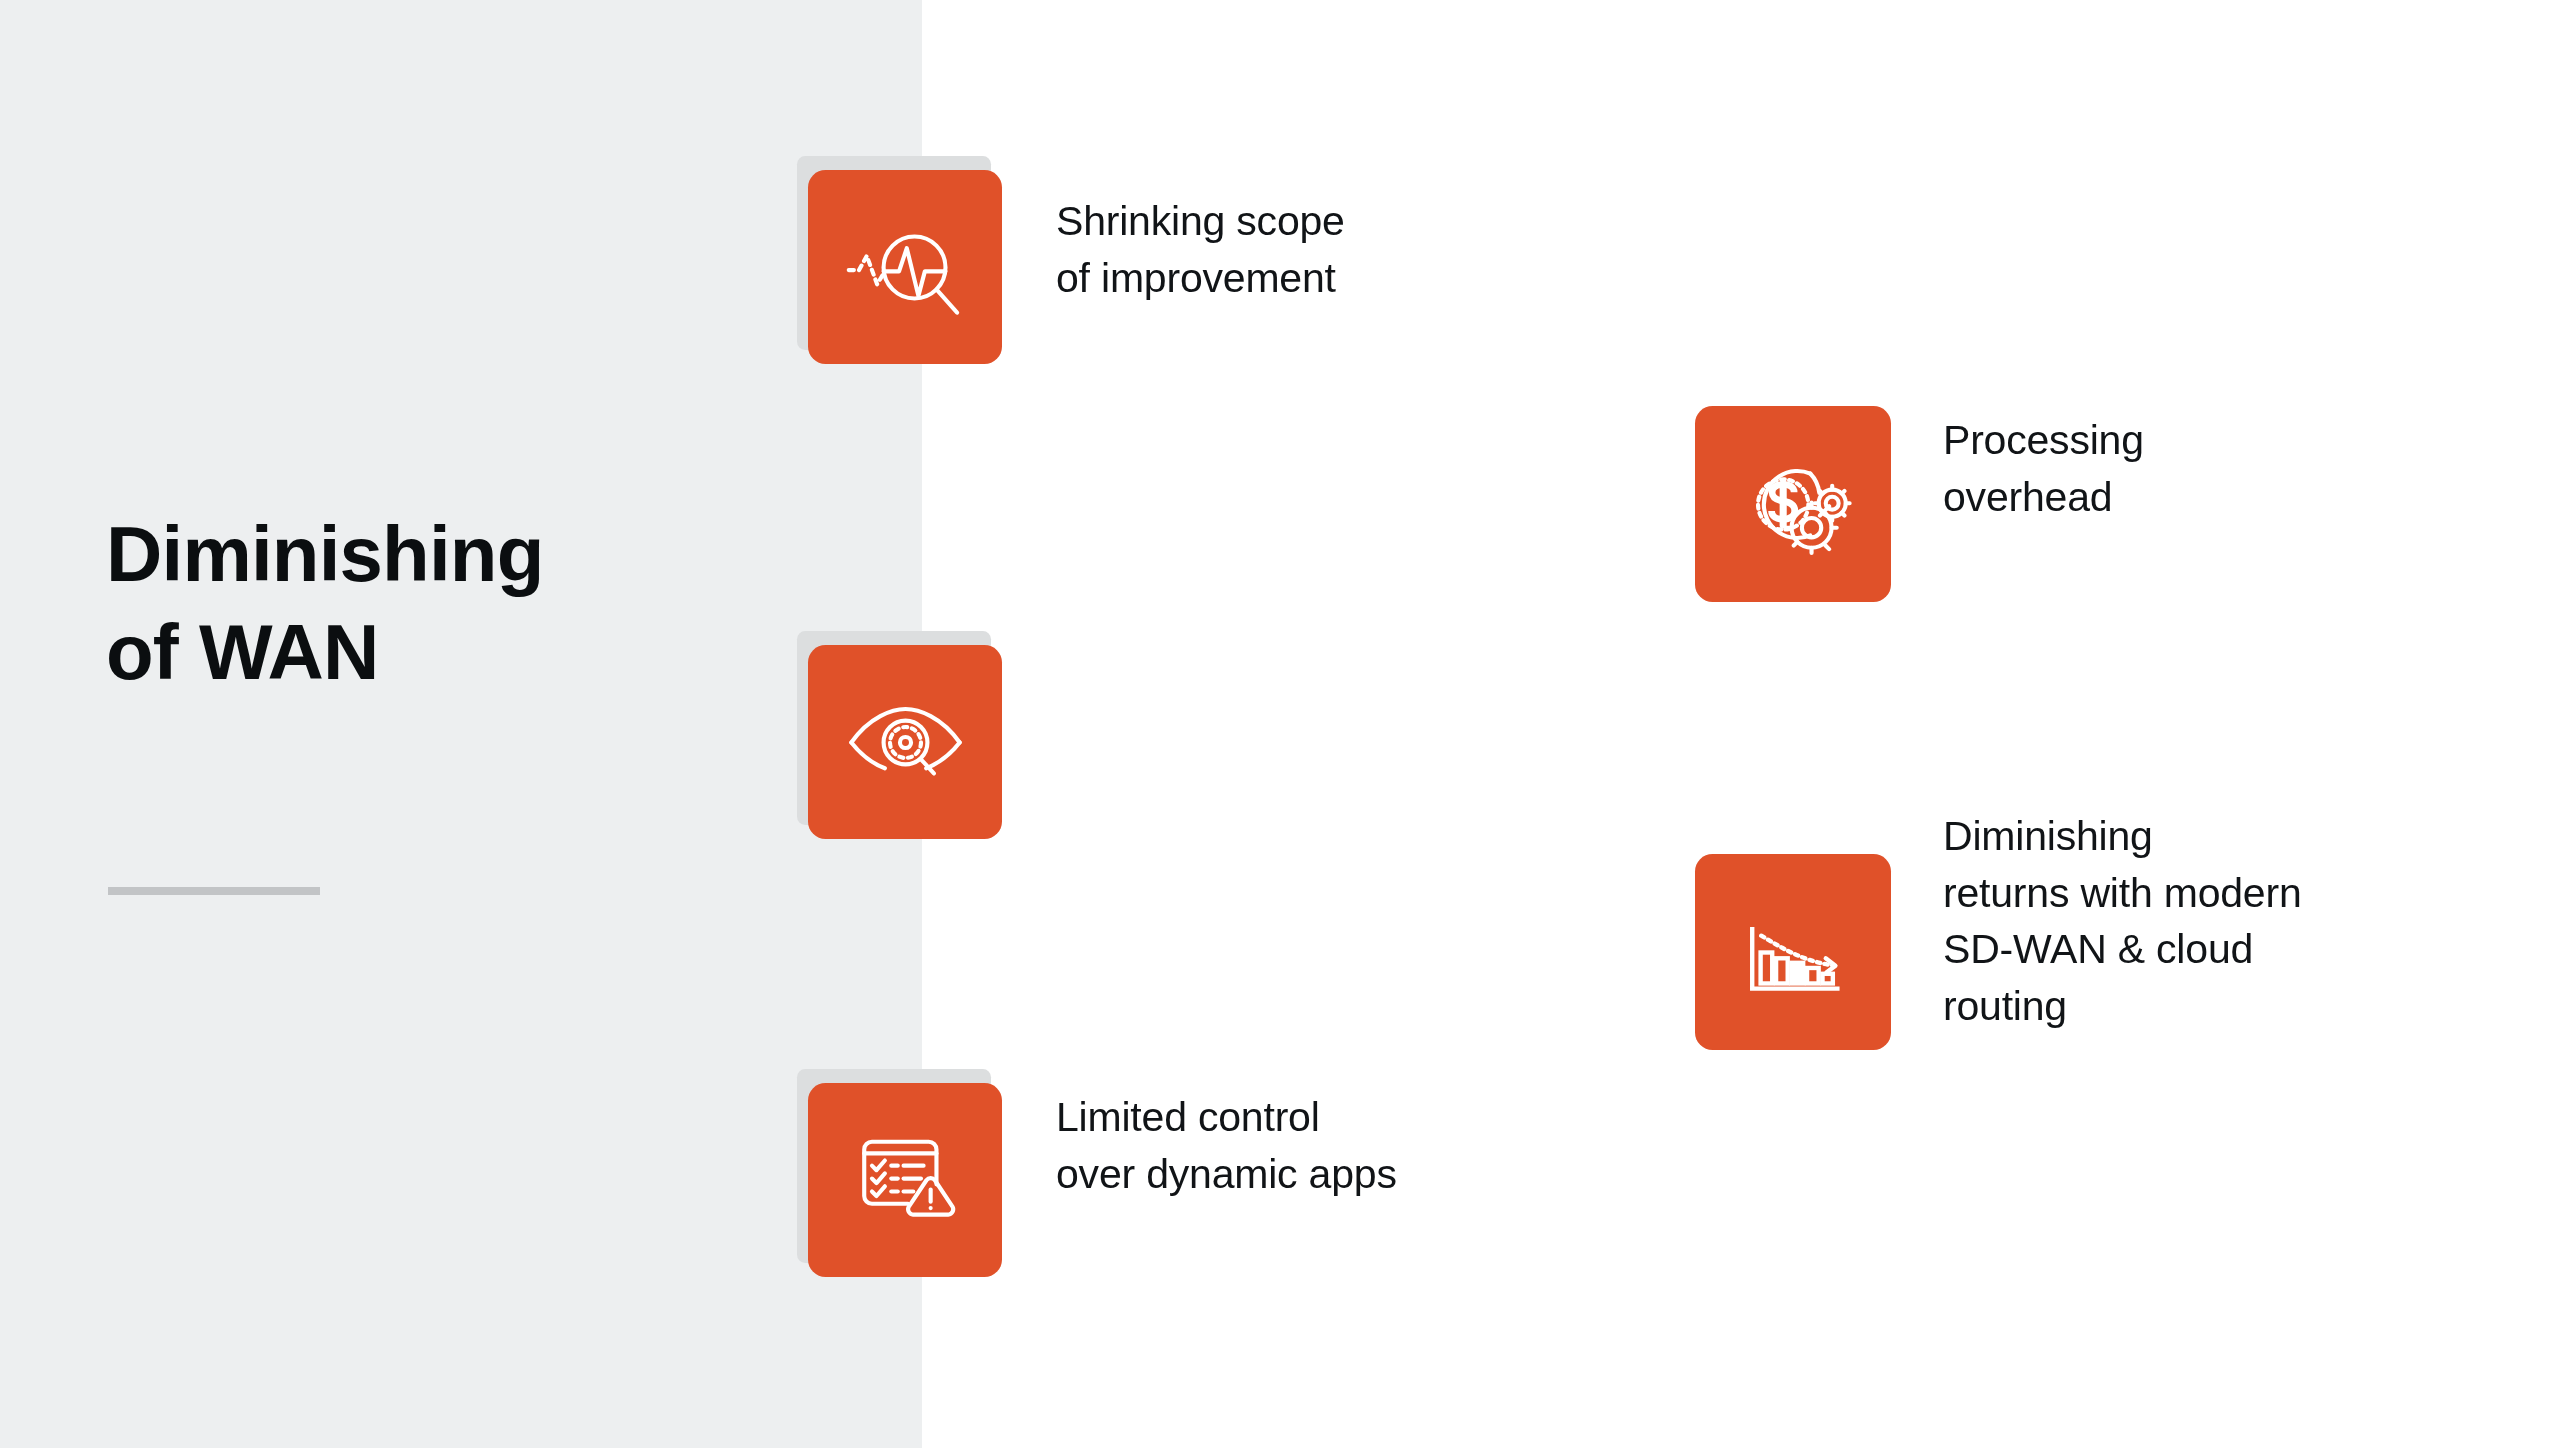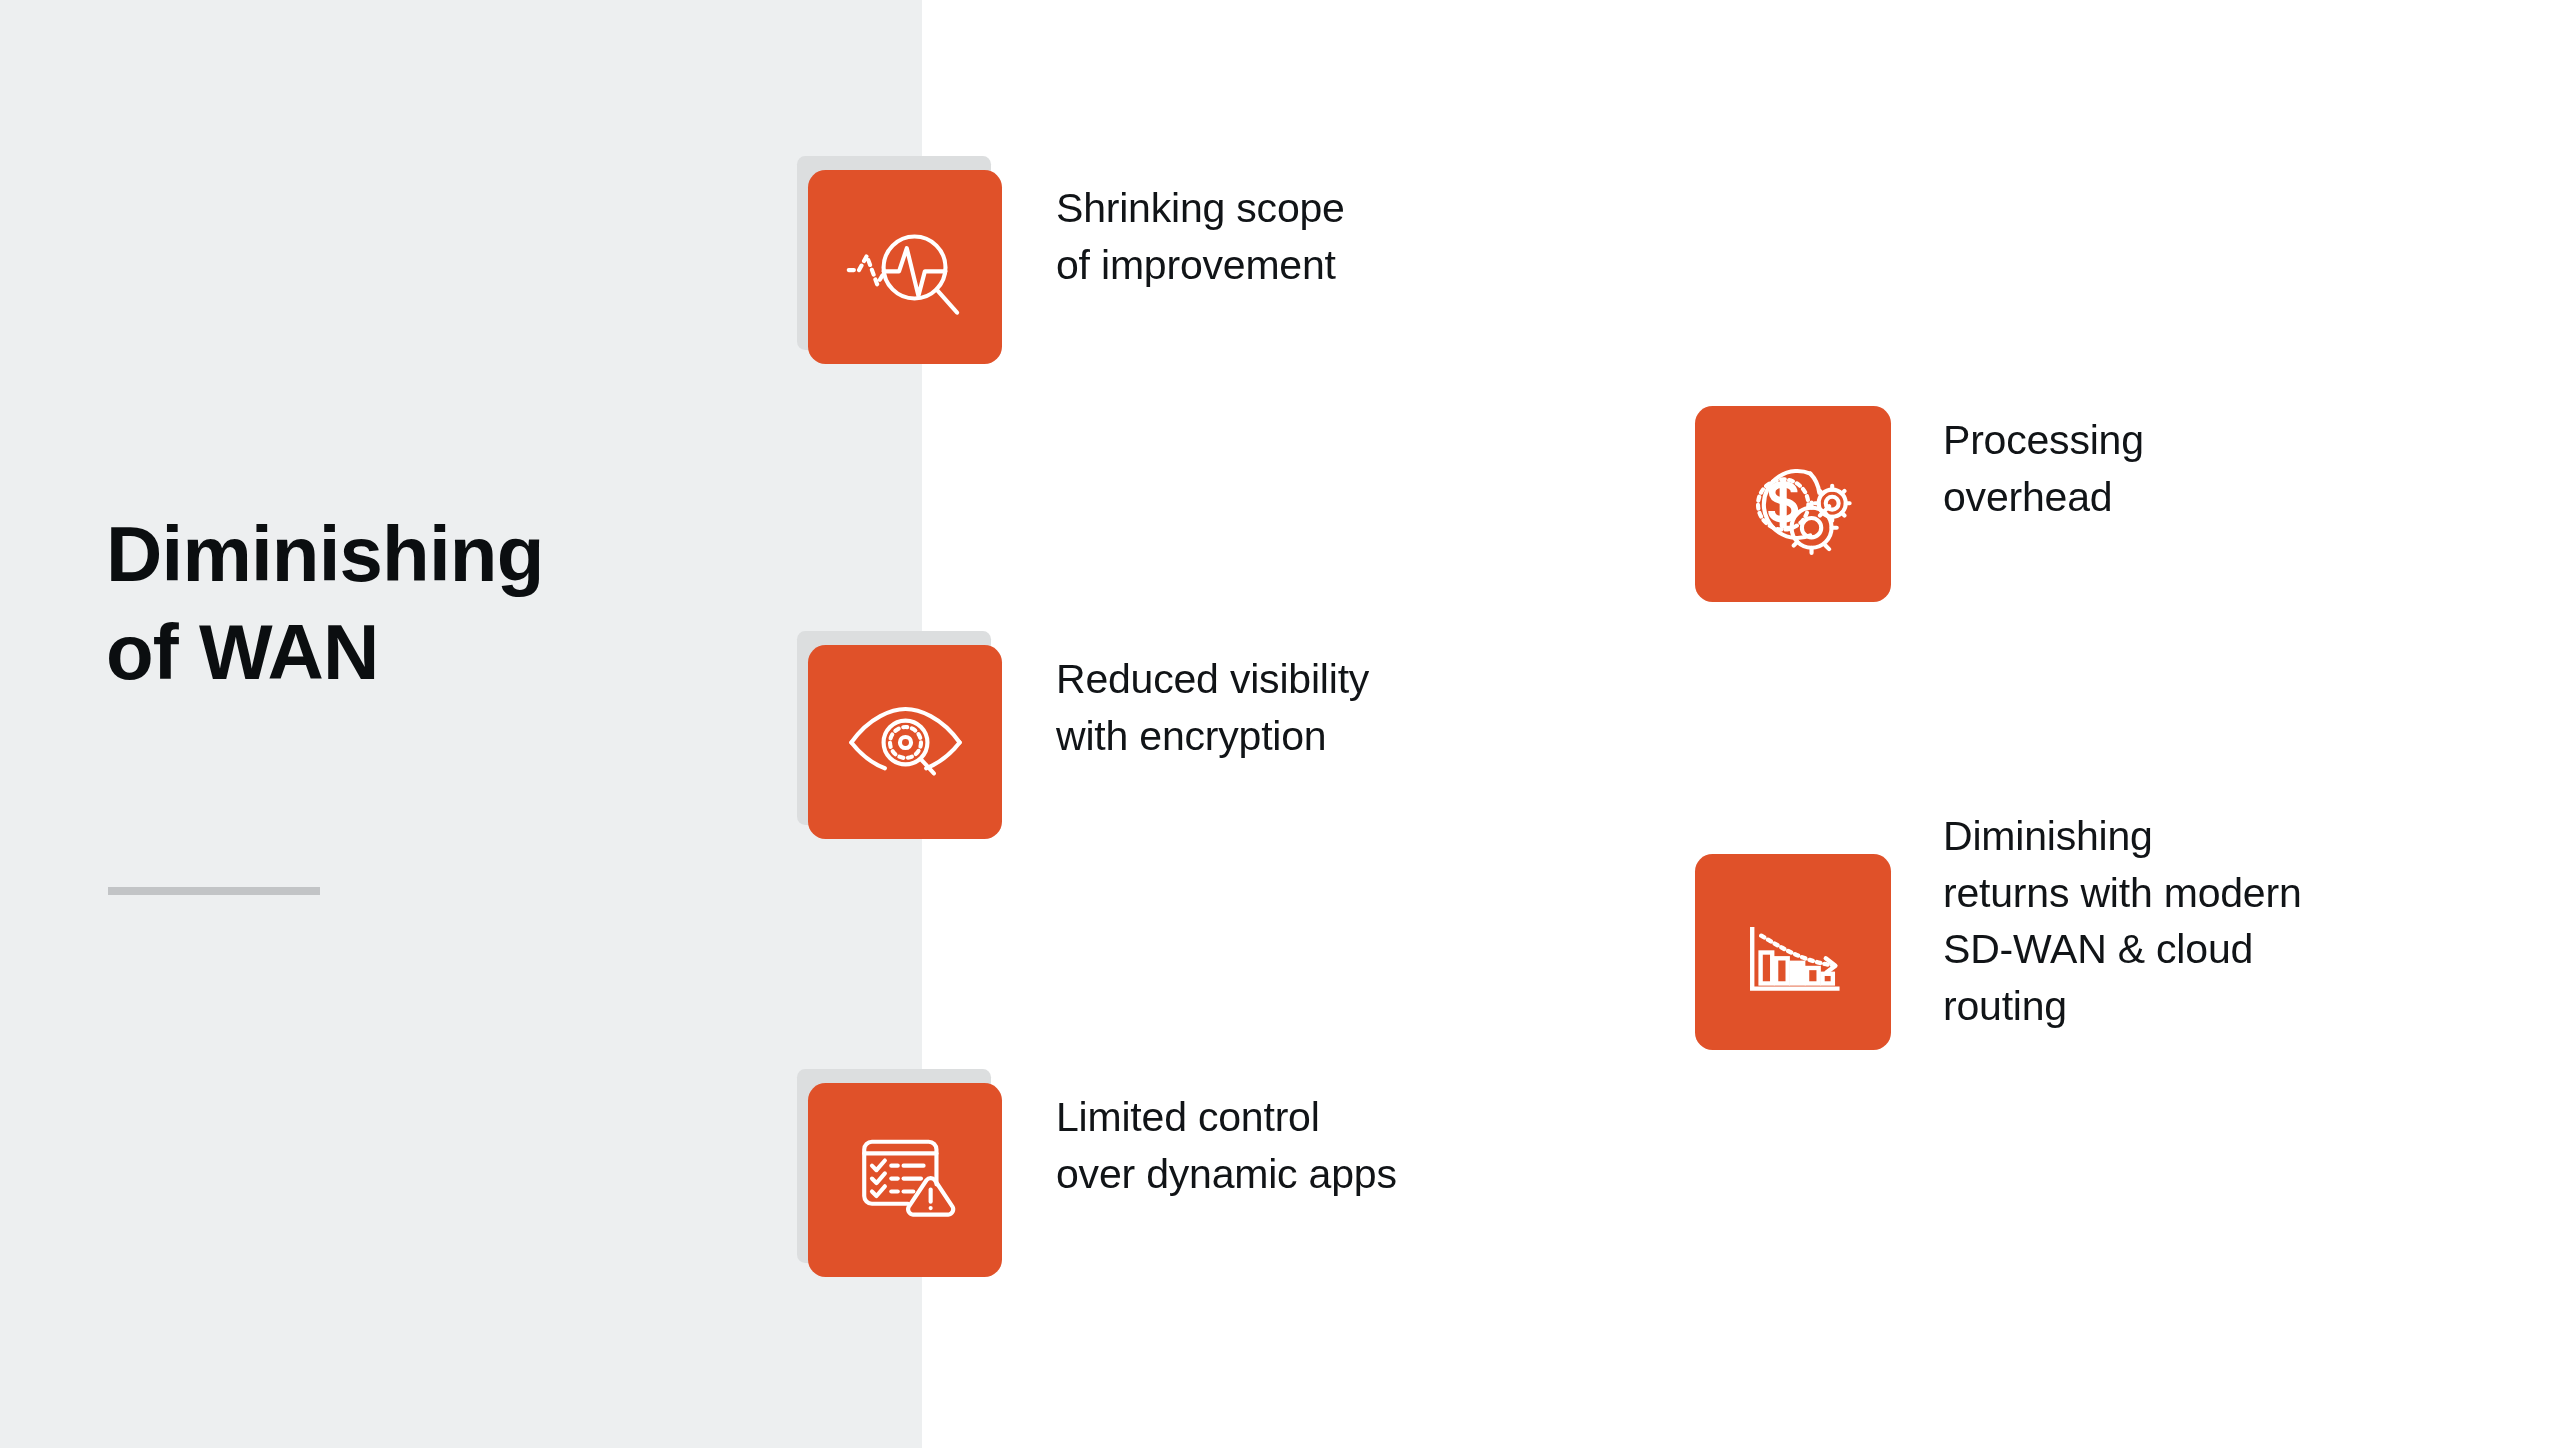--- a/index.html
+++ b/index.html
@@ -58,21 +58,21 @@
     font-size:41px;
     font-weight:400;
     line-height:1.38;
     color:#111417;
     letter-spacing:-0.2px;
     white-space:pre-line;
   }
 
   
   #item-1{left:808px;top:170px;}
-  #item-1 .item-label{margin-left:54px;margin-top:10px;}
+  #item-1 .item-label{margin-left:54px;margin-top:23px;}
 
   #item-2{left:808px;top:645px;}
   #item-2 .item-label{margin-left:54px;margin-top:6.2px;}
 
   #item-3{left:808px;top:1083px;}
   #item-3 .item-label{margin-left:54px;margin-top:6.2px;}
 
   
   #item-4{left:1695px;top:406px;}
   #item-4 .tile{width:196px;height:196px;}
@@ -134,22 +134,20 @@
 
             <circle cx="50" cy="50" r="12" stroke-dasharray="3.2 3.6"></circle>
 
             <circle cx="50" cy="50" r="4.3"></circle>
 
             <path d="M62 63 L72 74"></path>
           </svg>
         </span>
       </div>
     </div>
-    <div class="item-label">Reduced visibility
-with encryption</div>
   </div>
 
   <div class="item" id="item-3">
     <div class="tile-wrap">
       <div class="tile-shadow"></div>
       <div class="tile">
         <span>
           <svg width="129" height="129" viewBox="0 0 100 100" fill="none" stroke="#ffffff" stroke-width="3.2" stroke-linecap="round" stroke-linejoin="round">
 
             <path d="M74 53 L74 26 A6 6 0 0 0 68 20 L24 20 A6 6 0 0 0 18 26 L18 62 A6 6 0 0 0 24 68 L52 68"></path>

